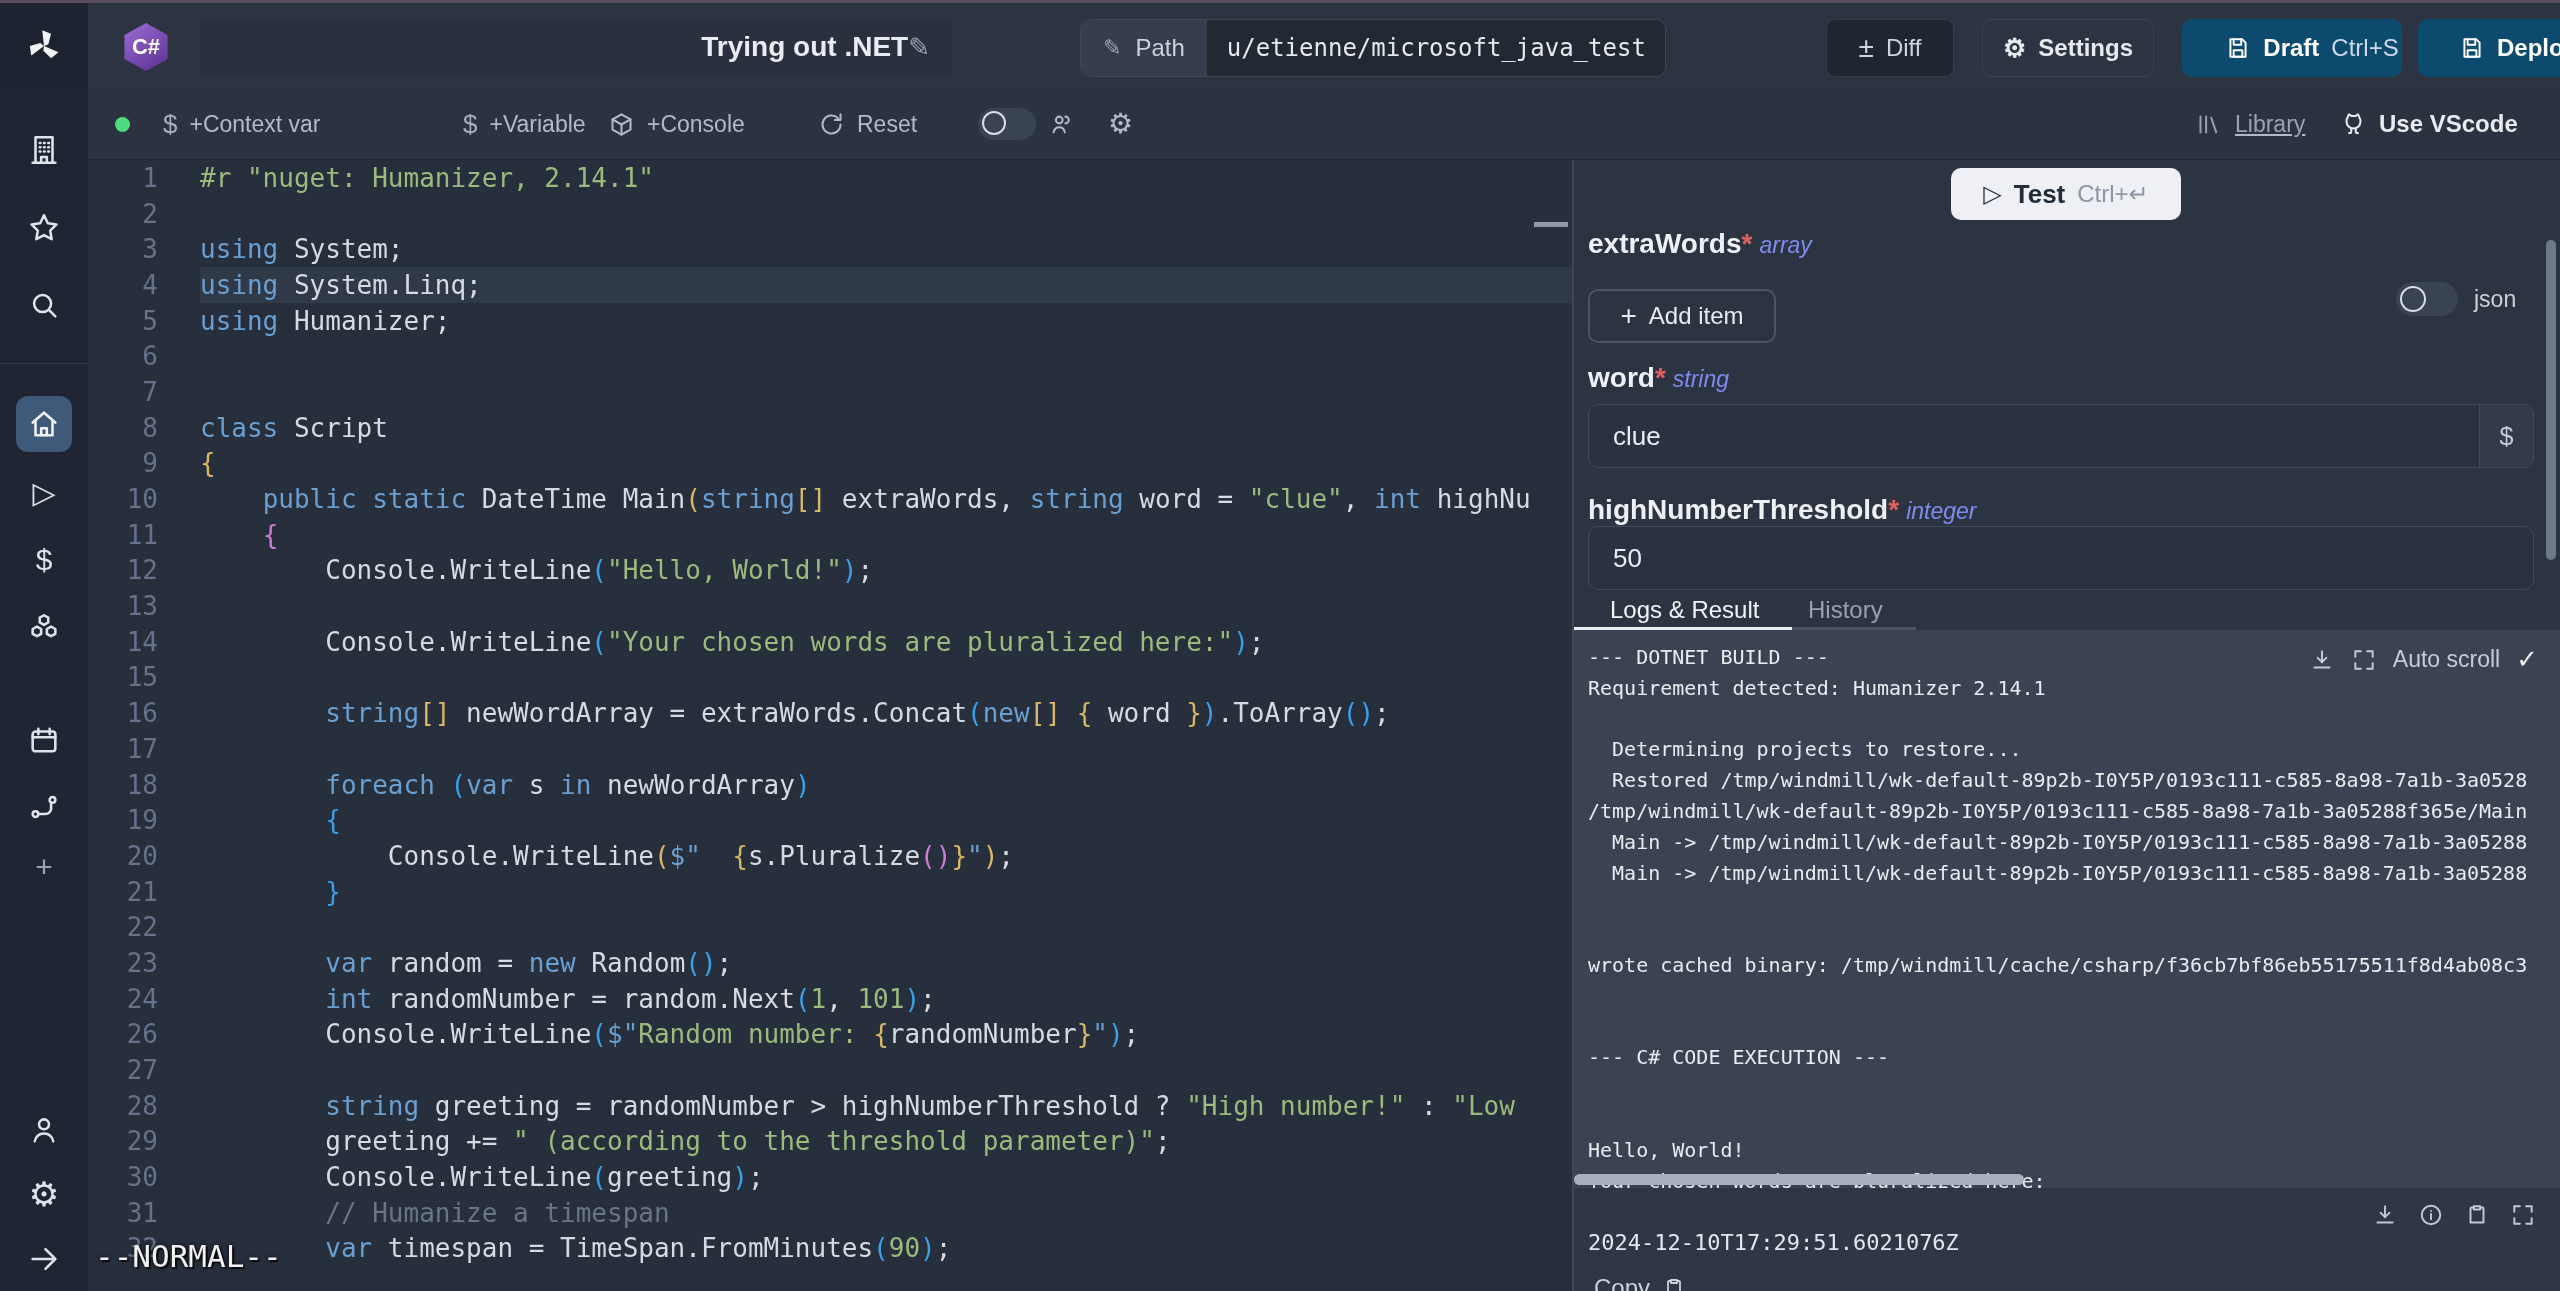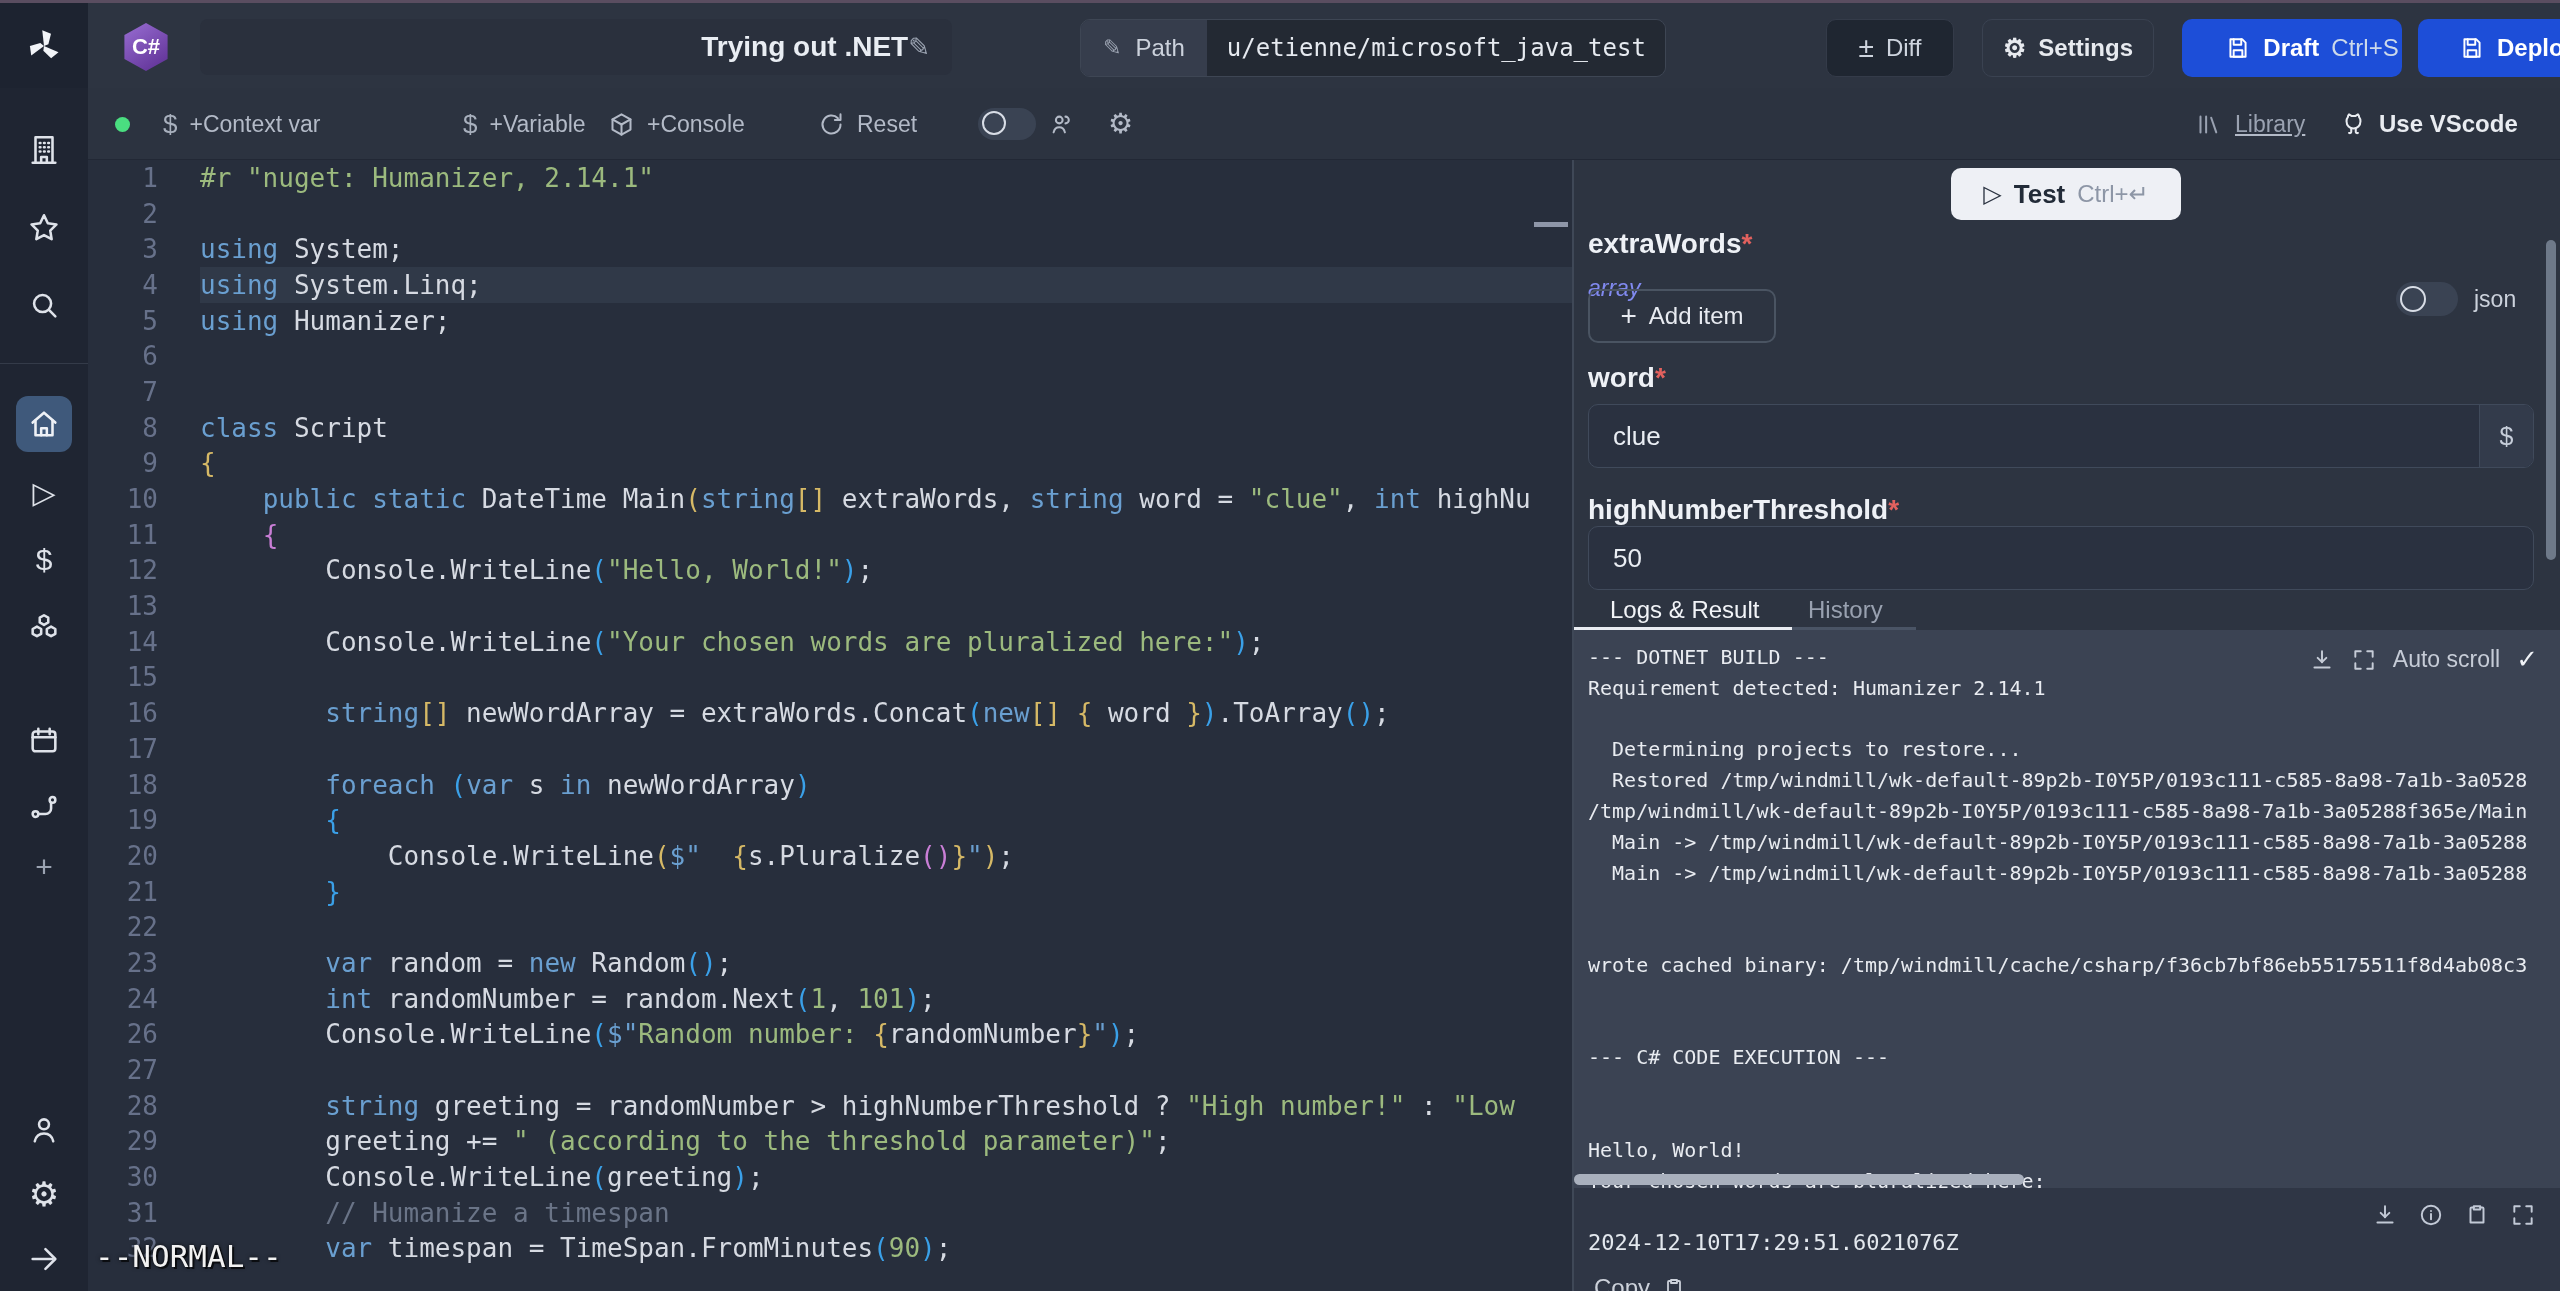--- a/index.html
+++ b/index.html
@@ -18,21 +18,21 @@
   .title-field .txt { font-size:28px; font-weight:600; color:#e9edf3; flex:1;text-align:right; }
   .pencil { color:#9aa2b0; font-size:26px; }
   .path-pill { position:absolute; left:1080px; top:16px; width:586px; height:58px; border:1px solid #3e4654; border-radius:10px; display:flex; overflow:hidden; }
   .path-left { background:#363d4c; display:flex; align-items:center; gap:14px; padding:0 22px; }
   .path-left .lbl { color:#ccd2dc; font-size:24px; }
   .path-right { background:#232933; flex:1; display:flex; align-items:center; padding:0 20px; }
   .path-right .val { font-family:"DejaVu Sans Mono", monospace; font-size:24px; color:#e6eaf0; }
   .tb-btn { position:absolute; top:16px; height:58px; border-radius:10px; display:flex; align-items:center; justify-content:center; gap:12px; font-size:24px; }
   .btn-diff { left:1826px; width:128px; background:#1f2631; border:1px solid #343b49; color:#ced4de; }
   .btn-settings { left:1982px; width:172px; background:transparent; border:1px solid #3a4251; color:#e7eaef; font-weight:600; }
-  .btn-primary { background:#1d4ed8; color:#ffffff; font-weight:700;padding-left:40px; }
+  .btn-primary { background:#0c4a6e; color:#ffffff; font-weight:700;padding-left:40px; }
   .btn-draft { left:2182px; width:220px; }
   .btn-draft .shortcut { color:#ccd9ea; font-weight:400; }
   .btn-deploy { left:2418px; width:160px; }
   .plusminus { font-size:28px; }
 
   
   .sidebar { position:absolute; left:0; top:88px; width:88px; height:1203px; background:#1f2532; }
   .side-item { position:absolute; left:0; width:88px; height:56px; display:flex; align-items:center; justify-content:center; color:#dfe3ea; }
   .side-item svg { width:34px; height:34px; }
   .side-divider { position:absolute; left:0; top:275px; width:88px; height:1px; background:#343b49; }
@@ -59,21 +59,21 @@
   .vim-mode { position:absolute; left:95px; top:1238px; font-family:"DejaVu Sans Mono", monospace; font-size:31px; color:#f2f2f2; text-shadow:2px 2px 0 rgba(0,0,0,.65), 0 0 4px rgba(0,0,0,.8); z-index:5; }
   .ruler-dash { position:absolute; left:1534px; top:222px; width:34px; height:5px; background:#8e96a8; z-index:4; }
   .v-divider { position:absolute; left:1572px; top:160px; width:2px; height:1131px; background:#3f4857; }
 
   
   .panel { position:absolute; left:1574px; top:160px; width:986px; height:1131px; background:#2d3441; }
   .test-btn { position:absolute; left:377px; top:8px; width:230px; height:52px; background:#eef0f5; border-radius:10px; display:flex; align-items:center; justify-content:center; gap:12px; }
   .test-btn .tlabel { font-size:26px; font-weight:700; color:#222b38; }
   .test-btn .tshort { font-size:24px; color:#8d96a6; }
   .test-btn .tri { color:#2a3240; font-size:24px; }
-  .arg-label { position:absolute; left:14px; display:flex; align-items:baseline; gap:15px;flex-direction:column; }
+  .arg-label { position:absolute; left:14px; display:flex; align-items:baseline; gap:7px; }
   .arg-name { font-size:28px; font-weight:700; color:#eef1f6; }
   .req { color:#e2615e; font-weight:700; }
   .arg-type { font-size:23px; font-style:italic; color:#818af0; }
   .add-item-btn { position:absolute; left:14px; top:129px; width:188px; height:54px; border:2px solid #4a5462; border-radius:10px; display:flex; align-items:center; justify-content:center; gap:12px; color:#e8ebf1; font-size:24px; }
   .json-toggle { position:absolute; left:822px; top:122px; display:flex; align-items:center; gap:16px; }
   .json-toggle .jt-track { width:62px; height:34px; border-radius:17px; background:#3a4353; position:relative; }
   .json-toggle .jt-knob { position:absolute; left:4px; top:4px; width:26px; height:26px; border:2px solid #d8dde6; border-radius:50%; }
   .json-toggle .jt-label { font-size:23px; color:#ccd2dc; }
   .arg-input { position:absolute; left:14px; width:946px; background:#2a3140; border:1px solid #404a5b; border-radius:10px; display:flex; overflow:hidden; }
   .arg-input input { flex:1; background:transparent; border:none; outline:none; color:#e9edf3; font-size:26px; padding:0 24px; font-family:"Liberation Sans", sans-serif; }

